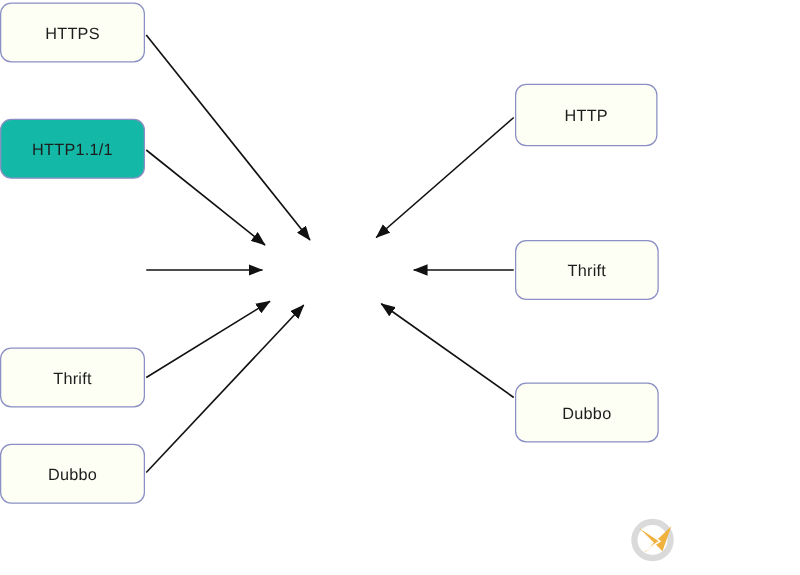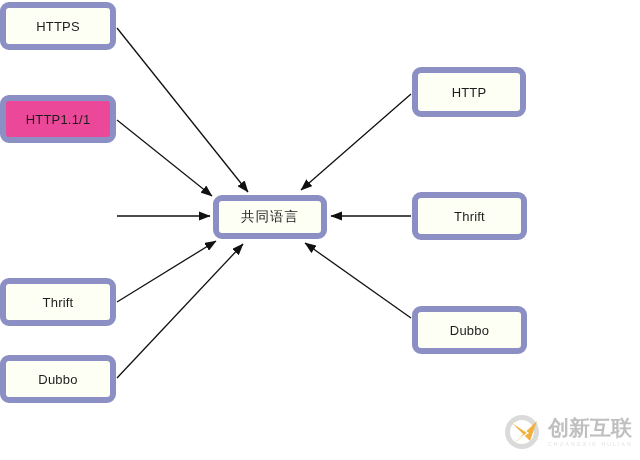--- a/index.html
+++ b/index.html
@@ -24,21 +24,21 @@
     left: 0;
     top: 0;
     width: 640px;
     height: 460px;
     pointer-events: none;
   }
   .node {
     position: absolute;
     box-sizing: border-box;
     background: #fdfff4;
-    border: 6px solid #22c55e;
+    border: 1px solid #22c55e;
     border-radius: 9px;
     display: flex;
     align-items: center;
     justify-content: center;
     z-index: 3;
   }
   .node-label {
     font-size: 13px;
     color: #1d1d1d;
     letter-spacing: 0.2px;
@@ -107,52 +107,45 @@
       <line stroke="#111111" stroke-width="1.3" marker-end="url(#arrowhead)" x1="117" y1="378" x2="243" y2="244"></line>
       <line stroke="#111111" stroke-width="1.3" marker-end="url(#arrowhead)" x1="411" y1="94" x2="301" y2="190"></line>
       <line stroke="#111111" stroke-width="1.3" marker-end="url(#arrowhead)" x1="411" y1="216" x2="331" y2="216"></line>
       <line stroke="#111111" stroke-width="1.3" marker-end="url(#arrowhead)" x1="411" y1="318" x2="305" y2="243"></line>
     </g>
   </svg>
 
   <div class="node node-left" style="left: 0px; top: 2px; width: 116px; height: 48px; background: rgb(253, 255, 244); border-color: rgb(139, 143, 196);">
     <span class="node-label">HTTPS</span>
   </div>
-  <div class="node node-left" style="left: 0px; top: 95px; width: 116px; height: 48px; background: #ec4899; border-color: rgb(139, 143, 196);">
+  <div class="node node-left" style="left: 0px; top: 95px; width: 116px; height: 48px; background: #14b8a6; border-color: rgb(139, 143, 196);">
     <span class="node-label">HTTP1.1/1</span>
   </div>
   <div class="node node-left" style="left: 0px; top: 278px; width: 116px; height: 48px; background: rgb(253, 255, 244); border-color: rgb(139, 143, 196);">
     <span class="node-label">Thrift</span>
   </div>
   <div class="node node-left" style="left: 0px; top: 355px; width: 116px; height: 48px; background: rgb(253, 255, 244); border-color: rgb(139, 143, 196);">
     <span class="node-label">Dubbo</span>
   </div>
 
-  <div class="node node-center" style="left: 213px; top: 195px; width: 114px; height: 44px; background: rgb(253, 255, 244); border-color: rgb(139, 143, 196);">
-    <span class="node-label">共同语言</span>
-  </div>
 
   <div class="node node-right" style="left: 412px; top: 67px; width: 114px; height: 50px; background: rgb(253, 255, 244); border-color: rgb(139, 143, 196);">
     <span class="node-label">HTTP</span>
   </div>
   <div class="node node-right" style="left: 412px; top: 192px; width: 115px; height: 48px; background: rgb(253, 255, 244); border-color: rgb(139, 143, 196);">
     <span class="node-label">Thrift</span>
   </div>
   <div class="node node-right" style="left: 412px; top: 306px; width: 115px; height: 48px; background: rgb(253, 255, 244); border-color: rgb(139, 143, 196);">
     <span class="node-label">Dubbo</span>
   </div>
 
   <div id="watermark">
     <div id="wm-mark">
       <svg width="42" height="42" viewBox="0 0 42 42" xmlns="http://www.w3.org/2000/svg">
         <circle cx="19" cy="21" r="14.5" fill="none" stroke="#d7d7d7" stroke-width="5"></circle>
         <path d="M8 11 L26 22 L12 31 L34 10 L27 30 Z" fill="#f0a92b"></path>
         <path d="M10 12 L25 22 L14 29" fill="none" stroke="#ffffff" stroke-width="1.2"></path>
         <rect x="27" y="14" width="12" height="12" fill="#ffffff" opacity="0"></rect>
       </svg>
     </div>
-    <div id="wm-text-wrap">
-      <div id="wm-text" style="color: rgb(185, 185, 185);">创新互联</div>
-      <div id="wm-sub">CHUANGXIN HULIAN</div>
-    </div>
   </div>
 
 </div>
 
 </body></html>

